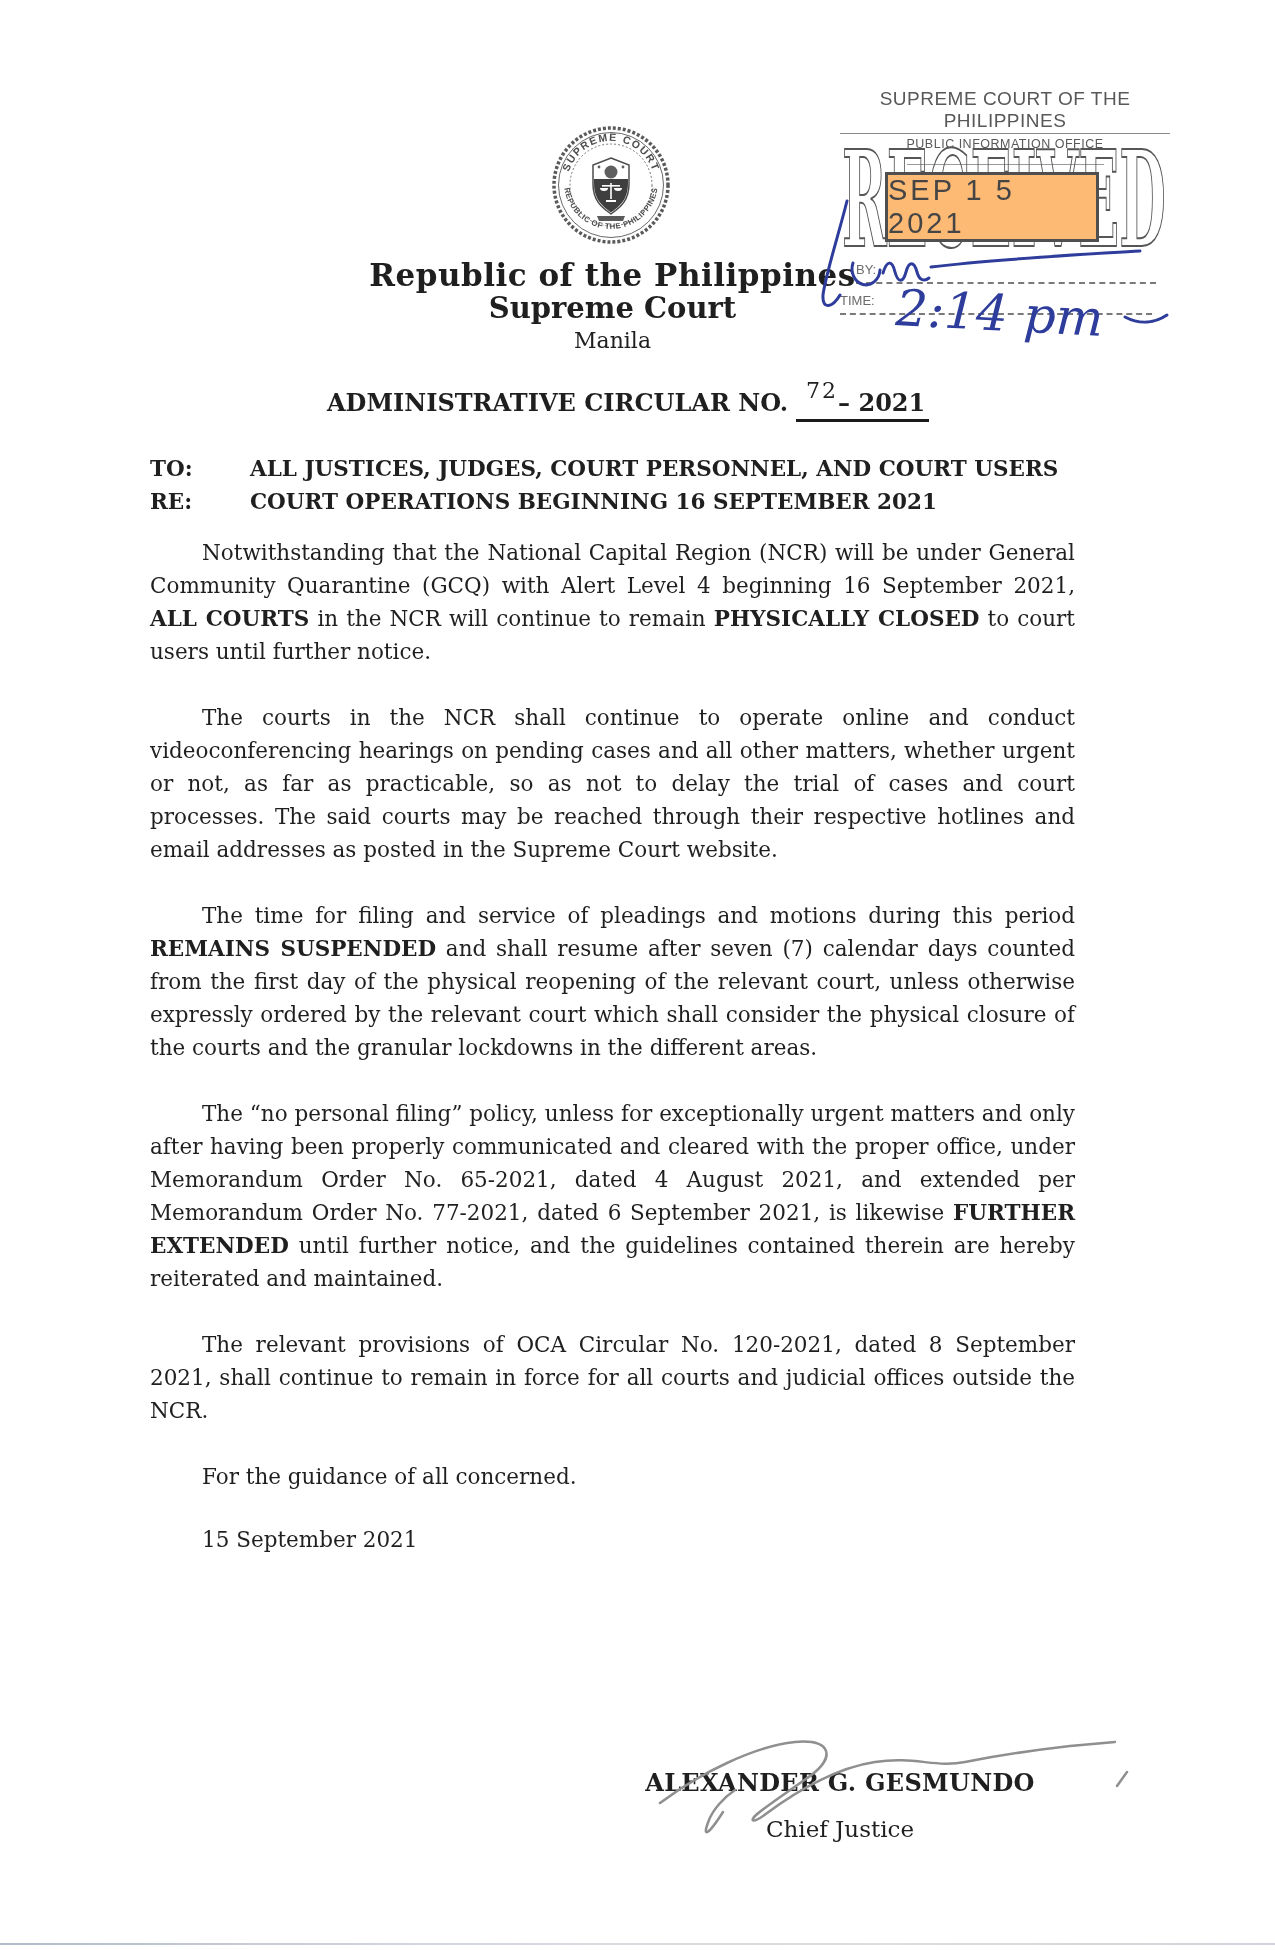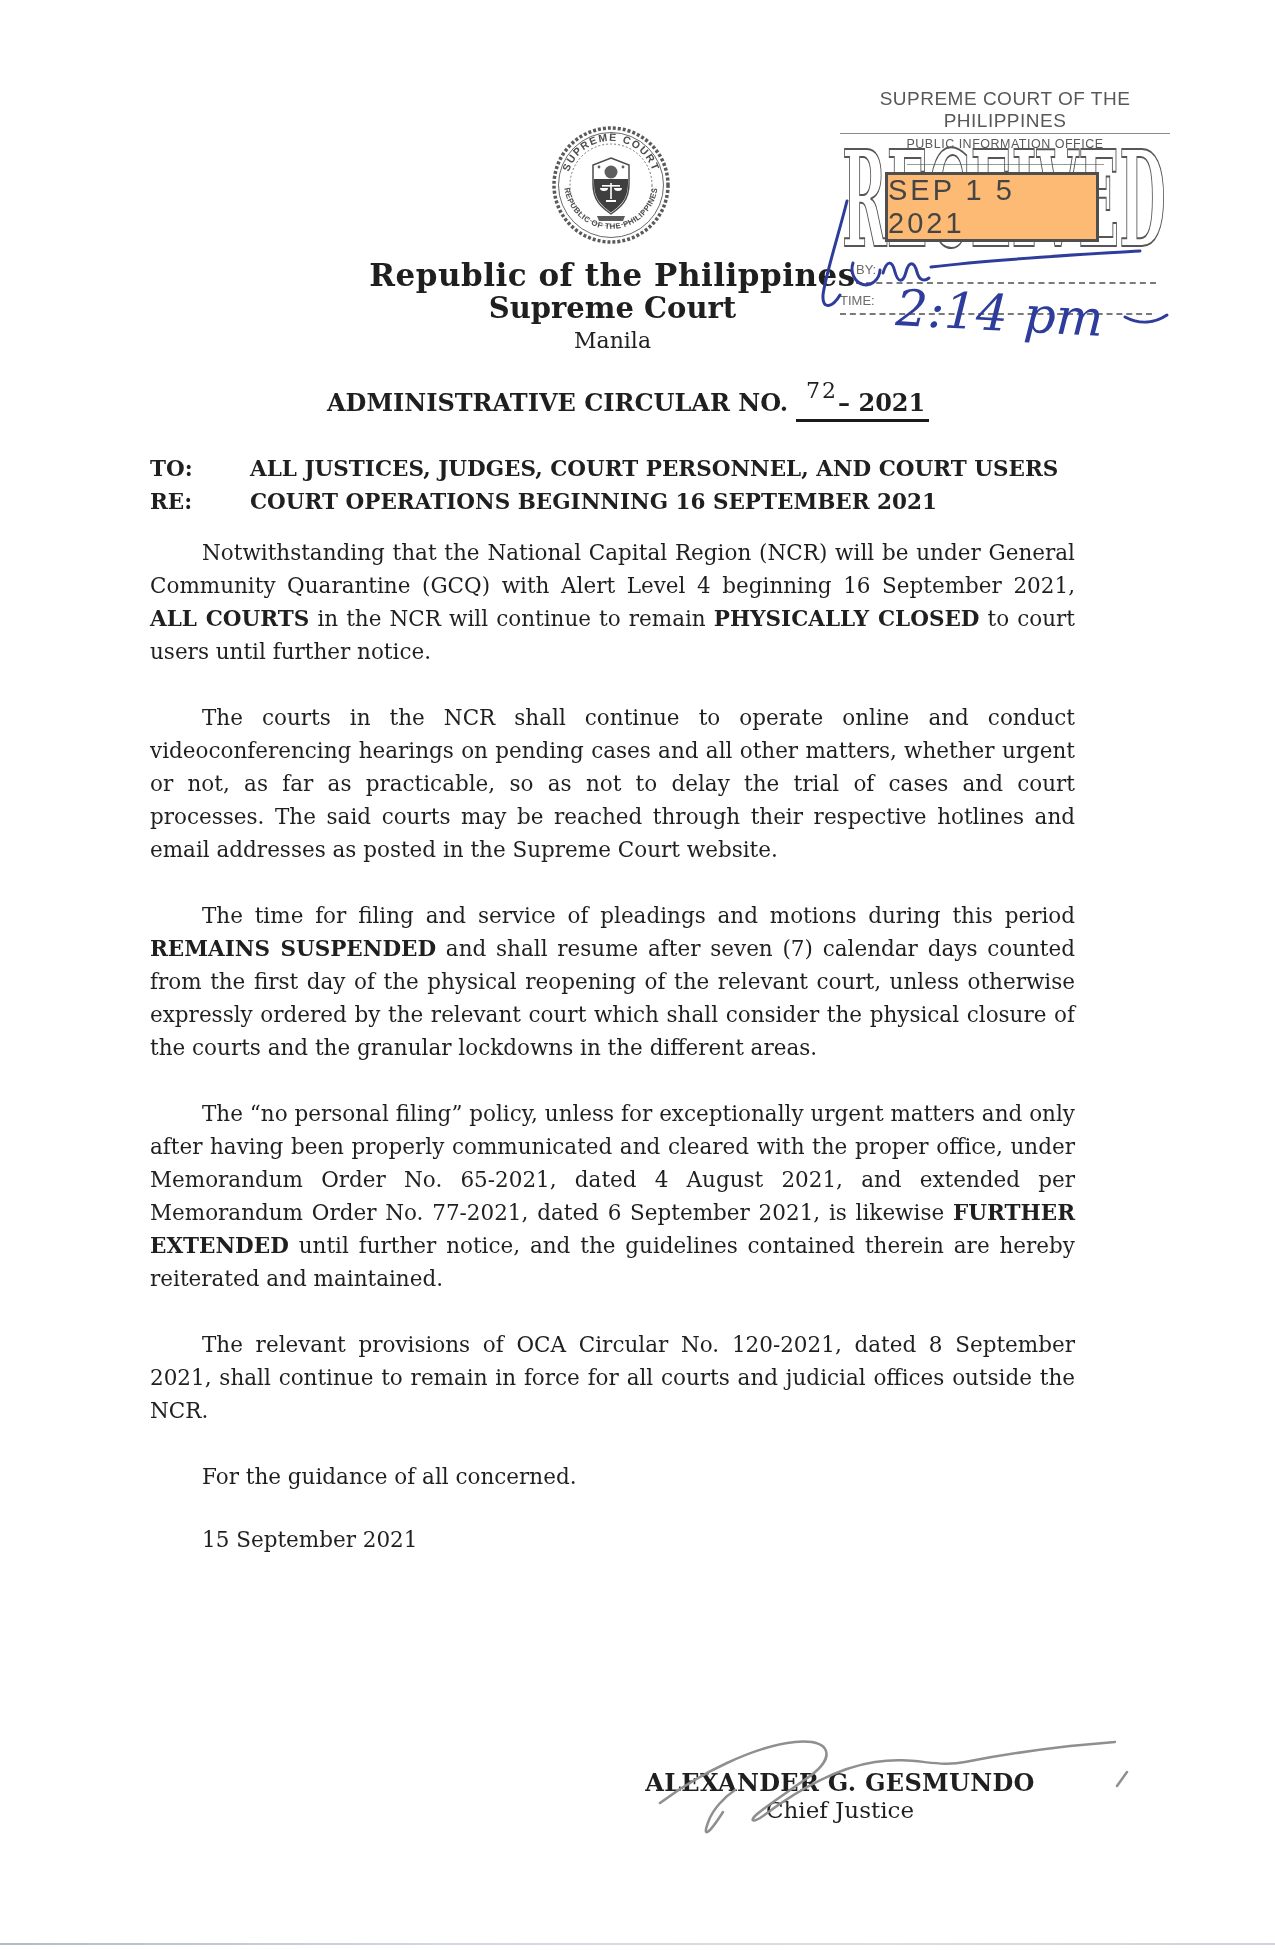--- a/index.html
+++ b/index.html
@@ -48,21 +48,21 @@
   .meta-value { flex:1; }
   .body-para { margin:0 0 33px 0; text-indent:52px; text-align:justify; }
   .body-para strong { font-weight:bold; }
   .plain-para { margin:0 0 30px 0; text-indent:52px; }
   .date-para { margin:0; text-indent:52px; }
 
   
   .sig-svg { position:absolute; left:605px; top:1728px; z-index:3; }
   .sig-block { position:absolute; left:590px; top:1768px; width:500px; text-align:center; }
   .sig-name { font-size:24px; font-weight:bold; letter-spacing:.3px; }
-  .sig-title { font-size:23px; margin-top:0; }
+  .sig-title { font-size:23px; margin-top:19px; }
 
   .scan-line { position:absolute; left:0; bottom:5px; width:100%; height:2px;
     background:linear-gradient(to right,#b4bac9,#d4d8e0 35%,#dddddd 70%,#d0d3da); }
 </style>
 </head>
 <body>
 
 <div class="page">
 
   <svg class="seal" viewBox="0 0 120 126">

